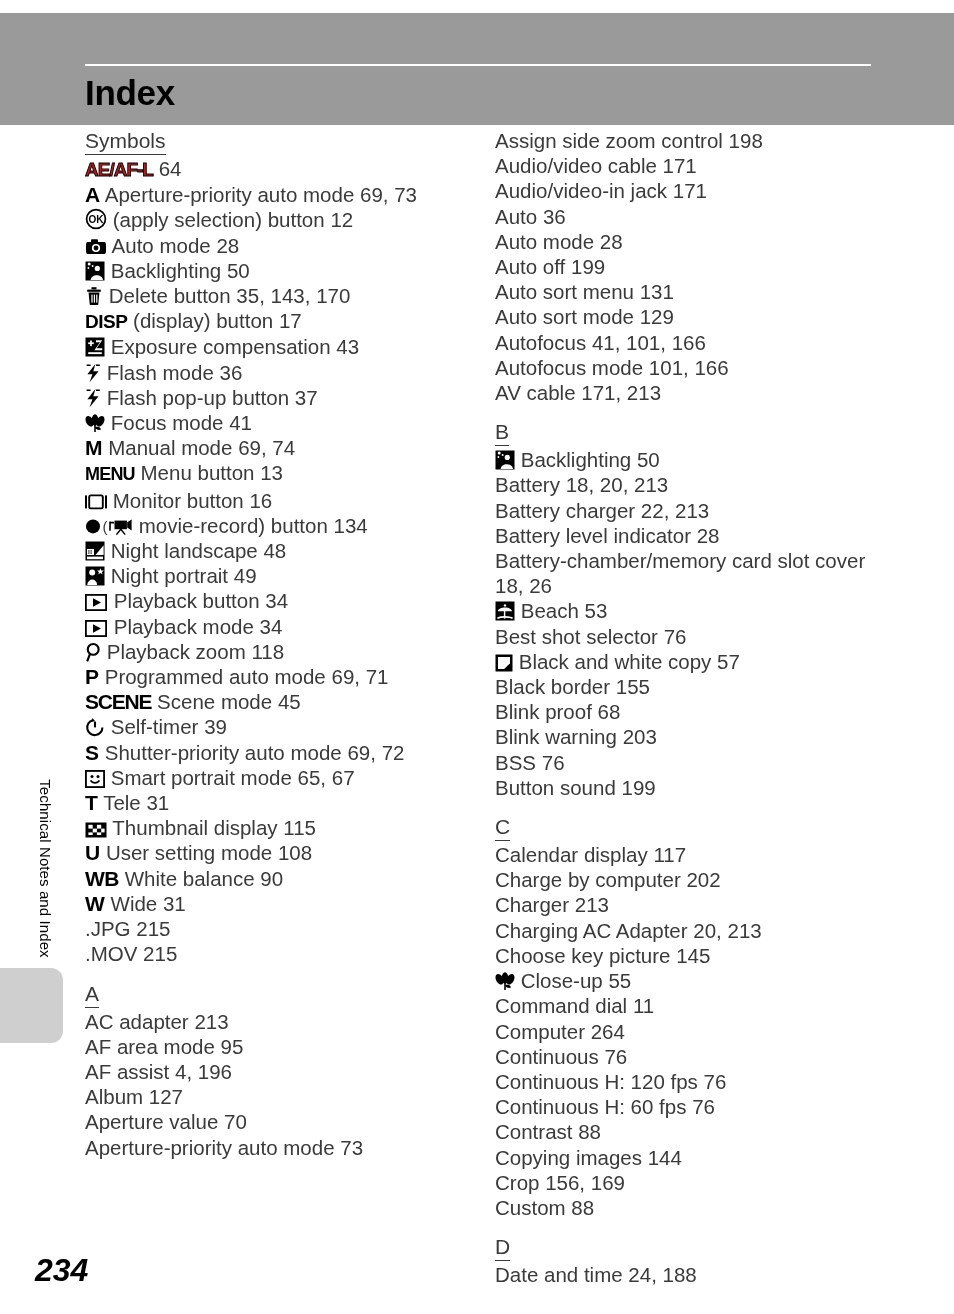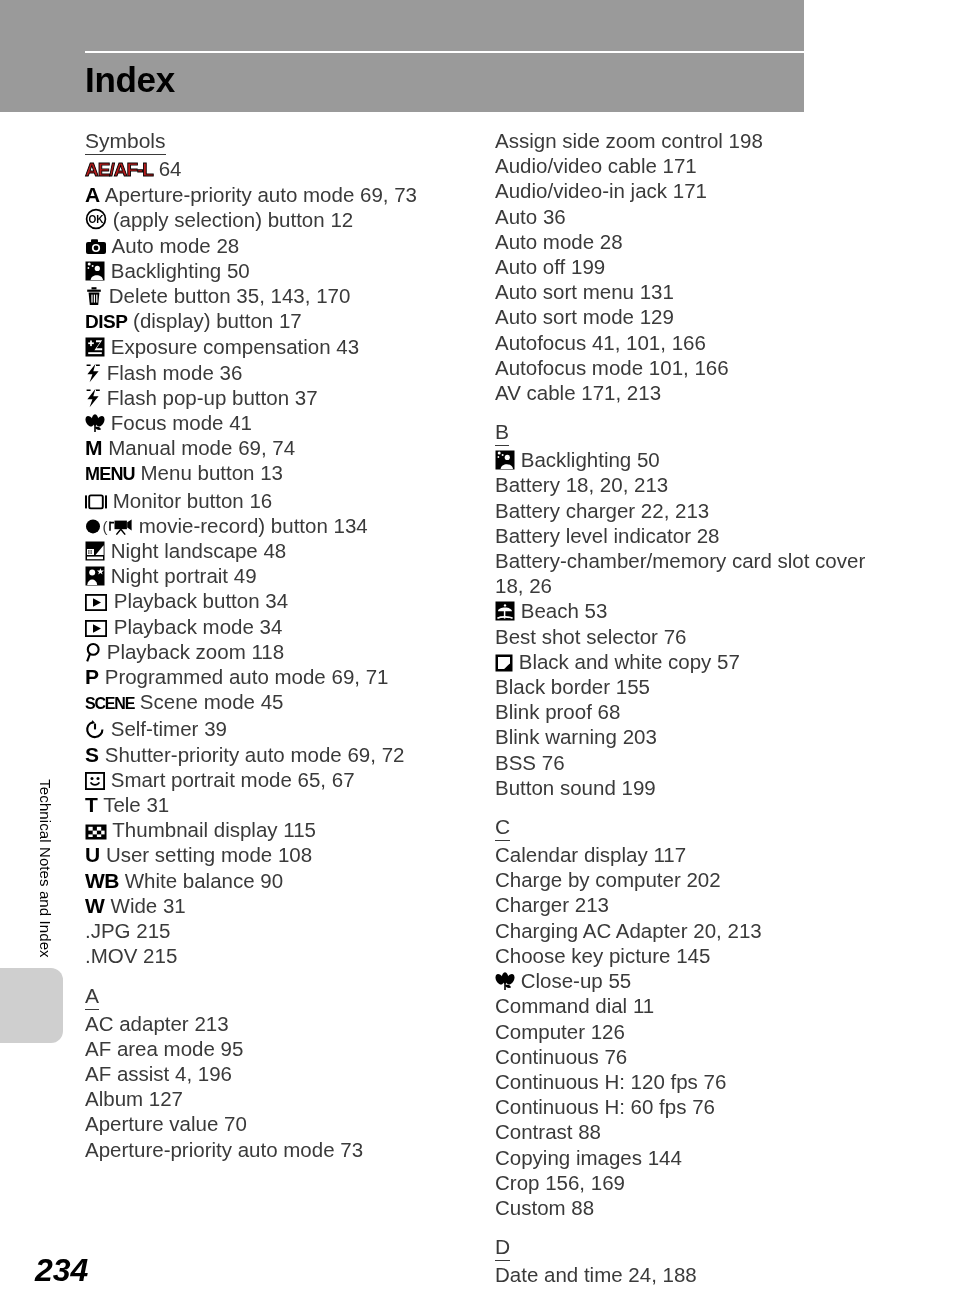--- a/index.html
+++ b/index.html
@@ -12,22 +12,22 @@
     height: 1314px;
     position: relative;
     font-family: "Liberation Sans", sans-serif;
     color: #231f20;
     overflow: hidden;
   }
 
   
   #header-band {
     position: absolute;
-    left: 0; top: 0;
-    width: 804px;
+    left: 0; top: 13px;
+    width: 954px;
     height: 112px;
     background: #9a9a9a;
   }
   #header-rule {
     position: absolute;
     left: 85px;
     top: 51px;
     width: 786px;
     height: 2px;
     background: #ffffff;
@@ -225,21 +225,21 @@
         </svg> <span>Playback button</span> <span>34</span></div>
       <div class="entry"><svg class="gsvg" width="23" height="17" viewBox="0 0 23 17">
           <rect x="0.9" y="0.9" width="20.2" height="15.2" fill="none" stroke="#000" stroke-width="1.8"></rect>
           <path d="M8 4.2 L16 8.5 L8 12.8 Z" fill="#000"></path>
         </svg> <span>Playback mode</span> <span>34</span></div>
       <div class="entry"><svg class="gsvg" width="16" height="20" viewBox="0 0 16 20">
           <circle cx="8.2" cy="7.4" r="5.4" fill="none" stroke="#000" stroke-width="2.1"></circle>
           <path d="M5.1 11.6 L2.2 19.4" stroke="#000" stroke-width="2.1"></path>
         </svg> <span>Playback zoom</span> <span>118</span></div>
       <div class="entry"><span class="sym-letter">P</span> <span>Programmed auto mode</span> <span>69, 71</span></div>
-      <div class="entry"><span class="sym-small" style="font-size:16px;letter-spacing:-1.2px">SCENE</span> <span>Scene mode</span> <span>45</span></div>
+      <div class="entry"><span class="sym-small" style="font-size:21px;letter-spacing:-1.2px">SCENE</span> <span>Scene mode</span> <span>45</span></div>
       <div class="entry"><svg class="gsvg" width="20" height="20" viewBox="0 0 20 20">
           <path d="M17.4 10.4 A7.6 7.6 0 1 1 7.6 3.2" fill="none" stroke="#000" stroke-width="2.1"></path>
           <path d="M10 10.4 L10 4.6" stroke="#000" stroke-width="2.1"></path>
           <path d="M7.4 1 L10.2 4.2 L6.6 4.8 Z" fill="#000"></path>
         </svg> <span>Self-timer</span> <span>39</span></div>
       <div class="entry"><span class="sym-letter">S</span> <span>Shutter-priority auto mode</span> <span>69, 72</span></div>
       <div class="entry"><svg class="gsvg" width="20" height="18" viewBox="0 0 20 18">
           <rect x="0.9" y="0.9" width="18.2" height="16.2" fill="none" stroke="#000" stroke-width="1.9"></rect>
           <circle cx="7" cy="6.4" r="1.5" fill="#000"></circle>
           <circle cx="13" cy="6.4" r="1.5" fill="#000"></circle>
@@ -336,21 +336,21 @@
       <div class="entry"><span>Charging AC Adapter</span> <span>20, 213</span></div>
       <div class="entry"><span>Choose key picture</span> <span>145</span></div>
       <div class="entry"><svg class="gsvg" width="20" height="20" viewBox="0 0 20 20">
           <ellipse cx="4.6" cy="8.2" rx="3.6" ry="5.6" fill="#000" transform="rotate(-28 4.6 8.2)"></ellipse>
           <ellipse cx="15.4" cy="8.2" rx="3.6" ry="5.6" fill="#000" transform="rotate(28 15.4 8.2)"></ellipse>
           <ellipse cx="10" cy="7" rx="3.3" ry="5.8" fill="#000"></ellipse>
           <path d="M9.2 12 L9.2 19 L10.8 19 L10.8 12 Z" fill="#000"></path>
           <path d="M10 14.2 C13 13 15.6 14.2 16 16.6 C13.6 17.6 10.8 16.6 10 14.2 Z" fill="#000"></path>
         </svg> <span>Close-up</span> <span>55</span></div>
       <div class="entry"><span>Command dial</span> <span>11</span></div>
-      <div class="entry"><span>Computer</span> <span>126</span></div>
+      <div class="entry"><span>Computer</span> <span>264</span></div>
       <div class="entry"><span>Continuous</span> <span>76</span></div>
       <div class="entry"><span>Continuous H: 120 fps</span> <span>76</span></div>
       <div class="entry"><span>Continuous H: 60 fps</span> <span>76</span></div>
       <div class="entry"><span>Contrast</span> <span>88</span></div>
       <div class="entry"><span>Copying images</span> <span>144</span></div>
       <div class="entry"><span>Crop</span> <span>156, 169</span></div>
       <div class="entry"><span>Custom</span> <span>88</span></div>
     </div>
 
   <div class="heading-row spaced">

